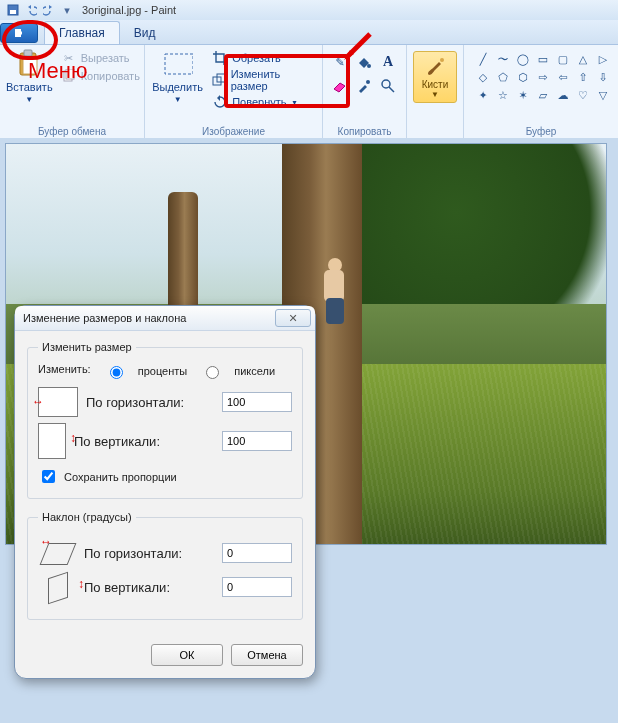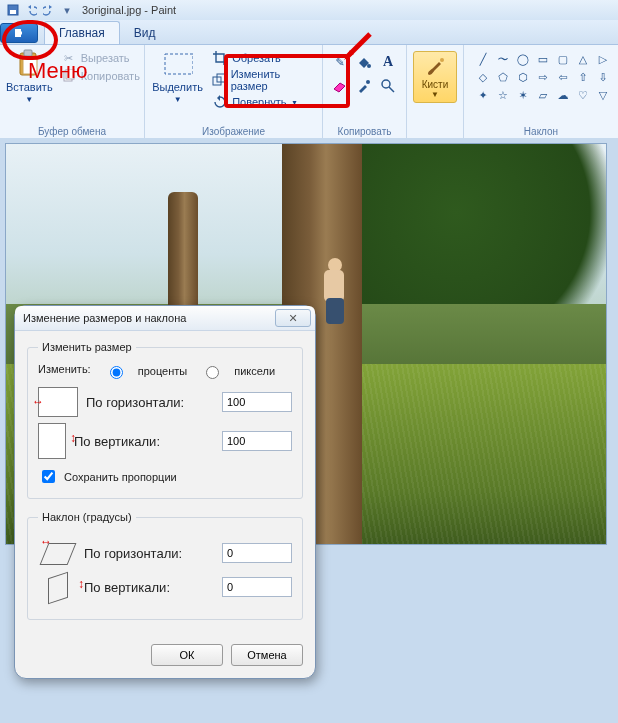--- a/index.html
+++ b/index.html
@@ -266,21 +266,21 @@
         <div>⇧</div>
         <div>⇩</div>
         <div>✦</div>
         <div>☆</div>
         <div>✶</div>
         <div>▱</div>
         <div>☁</div>
         <div>♡</div>
         <div>▽</div>
       </div>
-      <div class="group-label">Наклон</div>
+      <div class="group-label">Буфер</div>
     </div>
   </div>
 
   <div class="workspace">
     <div class="canvas">
       <div class="photo">
         <div class="sky"></div>
         <div class="foliage"></div>
         <div class="treeline"></div>
         <div class="grass"></div>

